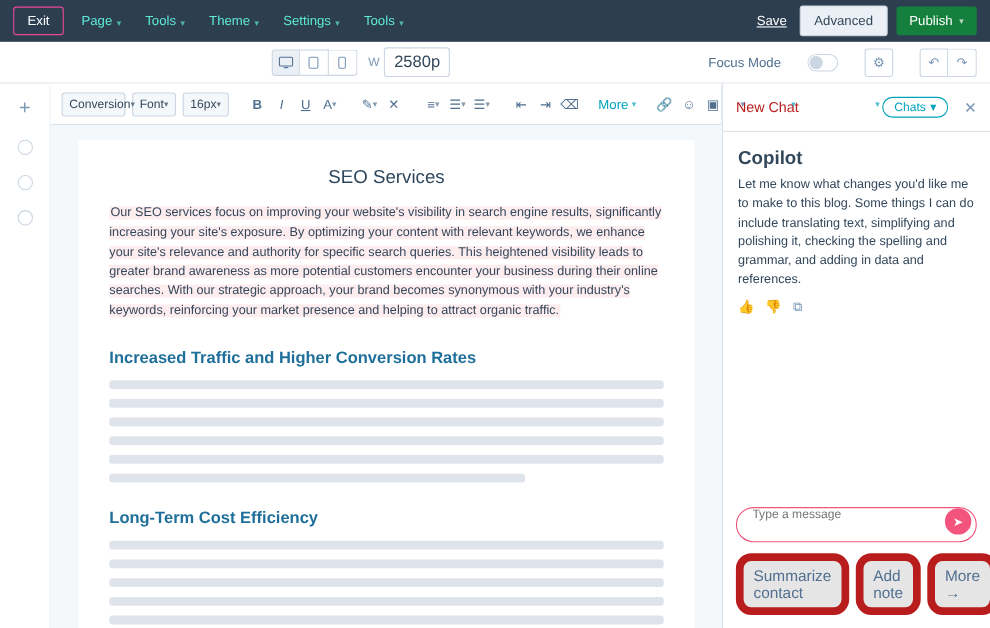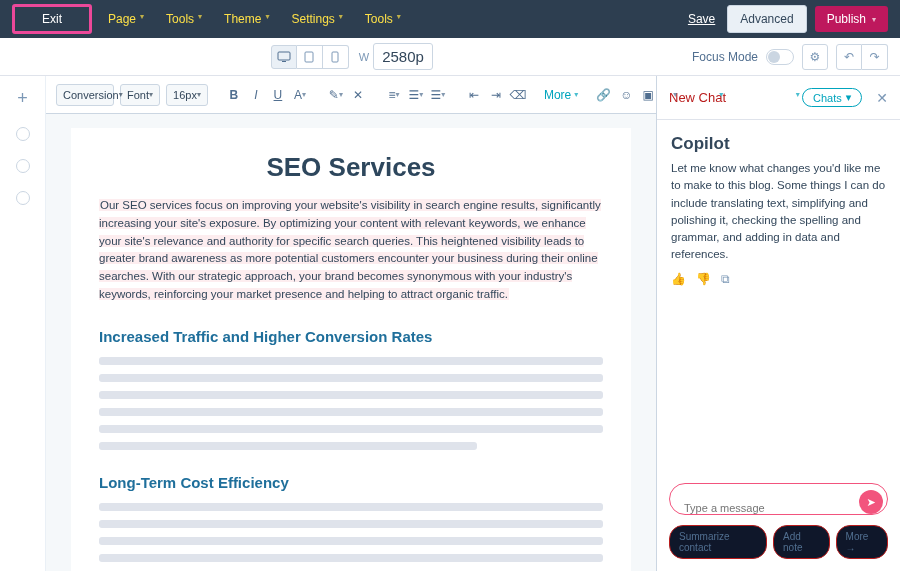--- a/index.html
+++ b/index.html
@@ -1,35 +1,35 @@
 <!DOCTYPE html>
 <html><head>
 <meta charset="utf-8">
 <style>
 *{box-sizing:border-box;margin:0;padding:0;font-family:-apple-system,BlinkMacSystemFont,"Segoe UI",Helvetica,Arial,sans-serif}
 body{width:900px;height:571px;overflow:hidden;background:#fff;font-size:12px;color:#33475b}
 .topbar{height:38px;background:#2d3e50;display:flex;align-items:center;padding:0 12px;gap:2px}
-.exit-btn{border:3px solid #ec4899;background:transparent;color:#fff;padding:5px 27px;border-radius:3px;font-size:12px;cursor:pointer;margin-right:14px}
+.exit-btn{border:1px solid #ec4899;background:transparent;color:#fff;padding:5px 12px;border-radius:3px;font-size:12px;cursor:pointer;margin-right:14px}
 .topmenu{display:flex;align-items:center;gap:22px}
-.topmenu-item{color:#fde047;font-size:12px;cursor:pointer;display:flex;align-items:flex-start;gap:4px}
+.topmenu-item{color:#5eead4;font-size:12px;cursor:pointer;display:flex;align-items:flex-end;gap:4px}
 .chev{font-size:8px;opacity:.7}
 .top-right{margin-left:auto;display:flex;align-items:center;gap:8px}
 .save-link{color:#fff;text-decoration:underline;font-size:12px;cursor:pointer;margin-right:4px}
 .preview-btn{background:#eaf0f6;border:1px solid #cbd6e2;color:#33475b;padding:6px 12px;border-radius:3px;font-size:12px;cursor:pointer}
-.publish-btn{background:#be185d;color:#fff;border:none;padding:6px 12px;border-radius:3px;font-size:12px;cursor:pointer;display:flex;align-items:center;gap:6px}
+.publish-btn{background:#15803d;color:#fff;border:none;padding:6px 12px;border-radius:3px;font-size:12px;cursor:pointer;display:flex;align-items:center;gap:6px}
 .secondbar{height:38px;border-bottom:1px solid #dfe3eb;display:flex;align-items:center;padding:0 12px}
 .device-group{margin-left:auto;display:flex;align-items:center;gap:0}
 .device-btn{border:1px solid #cbd6e2;background:#fff;width:26px;height:24px;display:flex;align-items:center;justify-content:center;cursor:pointer;font-size:11px;color:#7c98b6}
 .device-btn:first-child{border-radius:3px 0 0 3px}
 .device-btn:last-child{border-radius:0 3px 3px 0}
 .device-btn+.device-btn{border-left:none}
 .device-btn.active{background:#eaf0f6}
 .wlabel{margin:0 4px 0 10px;color:#7c98b6;font-size:11px}
 .winput{border:1px solid #cbd6e2;padding:4px 8px;width:60px;border-radius:3px;font-size:15px;color:#33475b}
-.sec-right{margin-left:auto;display:flex;align-items:center;gap:8px}
+.sec-right{margin-left:auto;display:flex;align-items:center;gap:24px}
 .focus-label{color:#516f90;font-size:12px}
 .toggle{width:28px;height:16px;border:1px solid #cbd6e2;border-radius:8px;background:#fff;position:relative}
 .toggle::after{content:"";width:12px;height:12px;background:#cbd6e2;border-radius:50%;position:absolute;left:1px;top:1px}
 .sec-icon-btn{width:26px;height:26px;border:1px solid #cbd6e2;background:#fff;border-radius:3px;display:flex;align-items:center;justify-content:center;color:#7c98b6;cursor:pointer;font-size:12px}
 .undo-group{display:flex}
 .undo-group .sec-icon-btn:first-child{border-radius:3px 0 0 3px}
 .undo-group .sec-icon-btn:last-child{border-radius:0 3px 3px 0;border-left:none}
 .main{display:flex;height:495px}
 .leftrail{width:46px;border-right:1px solid #eaf0f6;display:flex;flex-direction:column;align-items:center;padding-top:12px;gap:18px}
 .rail-add{font-size:18px;color:#7c98b6;cursor:pointer}
@@ -38,41 +38,41 @@
 .editbar{height:38px;border-bottom:1px solid #cbd6e2;display:flex;align-items:center;padding:0 10px;gap:6px;background:#fff}
 .edit-select{border:1px solid #cbd6e2;background:#f5f8fa;border-radius:3px;padding:4px 6px;font-size:11px;color:#33475b;display:flex;align-items:center;justify-content:space-between;cursor:pointer}
 .es-para{width:58px}.es-font{width:86px}.es-size{width:42px}
 .divider{width:1px;height:20px;background:#dfe3eb;margin:0 2px}
 .tb-icon{width:20px;height:22px;display:flex;align-items:center;justify-content:center;cursor:pointer;color:#516f90;font-size:12px}
 .tb-group{display:flex;gap:2px;align-items:center}
 .more-link{color:#00a4bd;font-size:12px;cursor:pointer;display:flex;align-items:center;gap:3px}
 .more-link.adv{color:#00a4bd}
 .canvas{flex:1;background:#f5f8fa;overflow:auto;padding:14px 0}
 .doc{background:#fff;max-width:560px;margin:0 auto;padding:18px 28px 40px}
-.doc-title{text-align:center;color:#2e475d;font-size:26px;font-weight:700;margin:6px 0 14px}
+.doc-title{text-align:center;color:#2e475d;font-size:17px;font-weight:400;margin:6px 0 14px}
 .doc-para{font-size:11.5px;line-height:1.55;color:#33475b}
 .hl{background:#fdedef;padding:0 1px}
 .doc-h2{color:#1f6f9b;font-size:15px;font-weight:700;margin:24px 0 12px}
 .skeleton{display:flex;flex-direction:column;gap:9px}
 .skel-line{height:8px;background:#dfe3eb;border-radius:3px}
 .chatcol{width:244px;border-left:1px solid #cbd6e2;display:flex;flex-direction:column;background:#fff}
 .chat-head{height:44px;border-bottom:1px solid #dfe3eb;display:flex;align-items:center;padding:0 12px;gap:8px}
 .chat-title{font-weight:400;font-size:13px;color:#b91c1c}
 .chats-pill{margin-left:auto;border:1px solid #00a4bd;color:#00a4bd;border-radius:12px;padding:2px 10px;font-size:11px;cursor:pointer;display:flex;align-items:center;gap:4px}
 .chat-close{color:#7c98b6;cursor:pointer;font-size:14px;margin-left:6px}
 .chat-body{flex:1;padding:14px 14px 8px;overflow:auto}
 .copilot-name{font-weight:700;font-size:17px;margin-bottom:6px}
 .copilot-msg{font-size:11.5px;line-height:1.5;color:#33475b}
 .fb-icons{display:flex;gap:10px;margin-top:8px;color:#7c98b6;font-size:12px}
 .chat-input-wrap{padding:10px 12px}
-.chat-input{border:1.5px solid #f2547d;border-radius:20px;height:32px;display:flex;align-items:flex-end;padding:0 4px 0 14px}
+.chat-input{border:1.5px solid #f2547d;border-radius:20px;height:32px;display:flex;align-items:flex-start;padding:0 4px 0 14px}
 .chat-input input{border:none;outline:none;flex:1;font-size:11px;color:#7c98b6;background:transparent}
 .send-btn{width:24px;height:24px;border-radius:50%;background:#f2547d;display:flex;align-items:center;justify-content:center;color:#fff;font-size:11px;cursor:pointer}
 .chat-actions{display:flex;gap:6px;padding:0 12px 12px}
-.pill-btn{border:1px solid #b91c1c;border-radius:14px;padding:5px 9px;font-size:10px;color:#516f90;cursor:pointer;background:#0f172a}
+.pill-btn{border:7px solid #b91c1c;border-radius:14px;padding:5px 9px;font-size:14px;color:#516f90;cursor:pointer;background:#e5e5e5}
 svg{display:block}
 </style>
 </head>
 <body>
 
 <div class="topbar">
   <button class="exit-btn">Exit</button>
   <div class="topmenu">
     <div class="topmenu-item">
         <span>Page</span>

